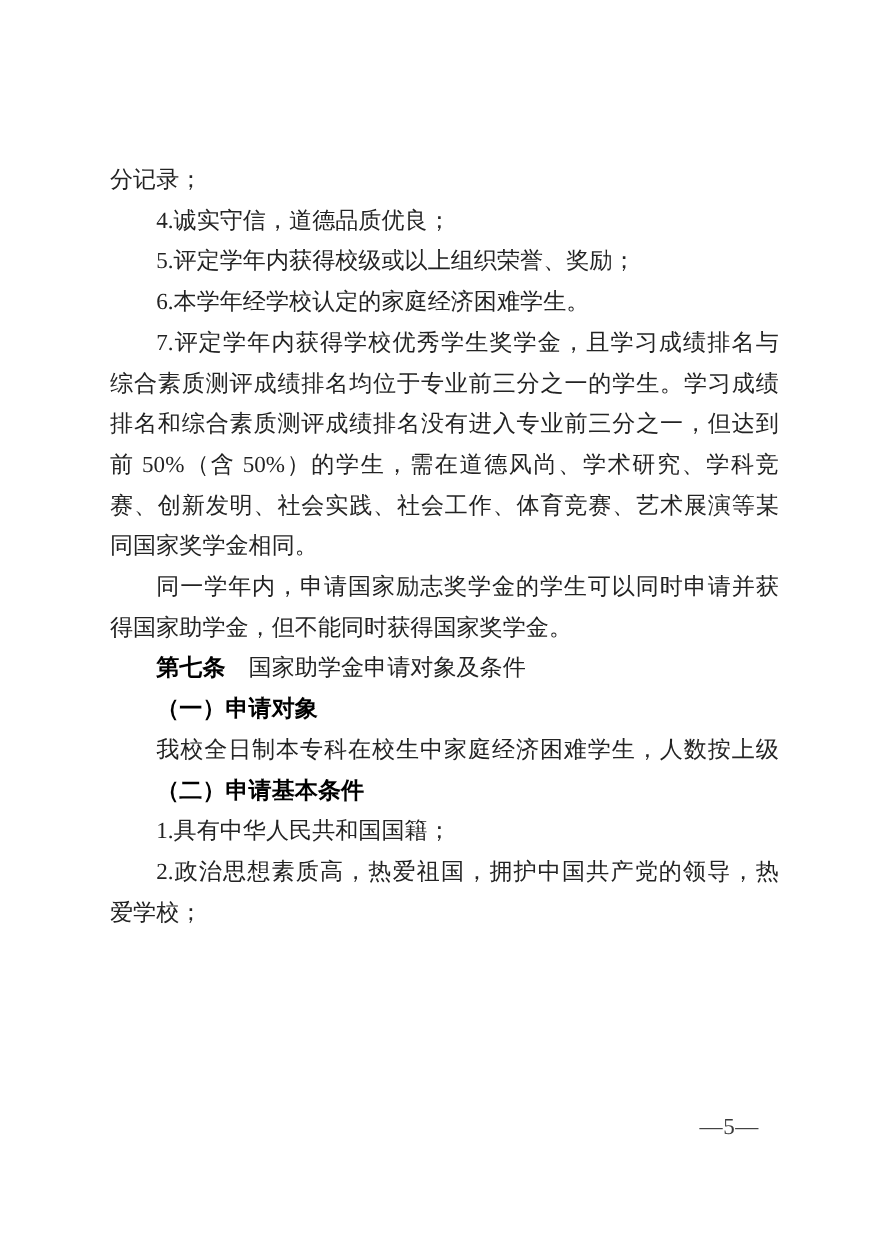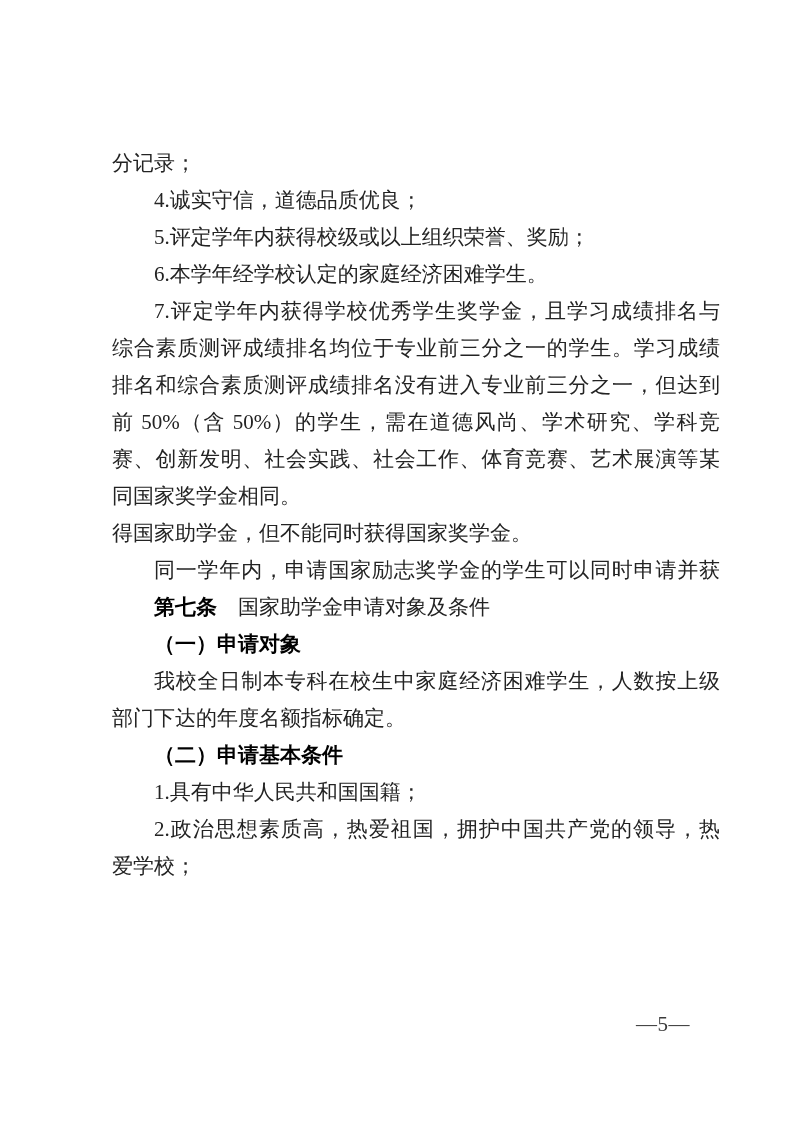--- a/index.html
+++ b/index.html
@@ -11,21 +11,21 @@
     position: relative;
     width: 794px;
     height: 1122px;
     margin: 0 auto;
     background: #ffffff;
     overflow: hidden;
     font-family: "Liberation Serif", "DejaVu Serif", serif;
   }
   .content {
     position: absolute;
-    left: 112px;
+    left: 100px;
     top: 145px;
     width: 608px;
   }
   .line {
     height: 37px;
     line-height: 37px;
     font-size: 21px;
     color: #232323;
     white-space: nowrap;
   }
@@ -61,25 +61,24 @@
       <div class="line"><span class="run">分记录；</span></div>
       <div class="line indent"><span class="run">4.诚实守信，道德品质优良；</span></div>
       <div class="line indent"><span class="run">5.评定学年内获得校级或以上组织荣誉、奖励；</span></div>
       <div class="line indent"><span class="run">6.本学年经学校认定的家庭经济困难学生。</span></div>
       <div class="line indent justify"><span class="run">7.评定学年内获得学校优秀学生奖学金，且学习成绩排名与</span></div>
       <div class="line justify"><span class="run">综合素质测评成绩排名均位于专业前三分之一的学生。学习成绩</span></div>
       <div class="line justify"><span class="run">排名和综合素质测评成绩排名没有进入专业前三分之一，但达到</span></div>
       <div class="line justify"><span class="run">前 50%（含 50%）的学生，需在道德风尚、学术研究、学科竞</span></div>
       <div class="line justify"><span class="run">赛、创新发明、社会实践、社会工作、体育竞赛、艺术展演等某</span></div>
       <div class="line"><span class="run">同国家奖学金相同。</span></div>
+      <div class="line indent justify"><span class="run">同一学年内，申请国家励志奖学金的学生可以同时申请并获</span></div>
       <div class="line"><span class="run">得国家助学金，但不能同时获得国家奖学金。</span></div>
-      <div class="line indent justify"><span class="run">同一学年内，申请国家励志奖学金的学生可以同时申请并获</span></div>
       <div class="line indent"><span class="run bold">第七条</span><span class="run">　国家助学金申请对象及条件</span></div>
       <div class="line indent"><span class="run bold">（一）申请对象</span></div>
       <div class="line indent justify"><span class="run">我校全日制本专科在校生中家庭经济困难学生，人数按上级</span></div>
-      <div class="line"><span class="run">部门下达的年度名额指标确定。</span></div>
       <div class="line indent"><span class="run bold">（二）申请基本条件</span></div>
       <div class="line indent"><span class="run">1.具有中华人民共和国国籍；</span></div>
       <div class="line indent justify"><span class="run">2.政治思想素质高，热爱祖国，拥护中国共产党的领导，热</span></div>
       <div class="line"><span class="run">爱学校；</span></div>
     </div>
   <div class="page-number">—5—</div>
 </div>
 
 </body></html>

